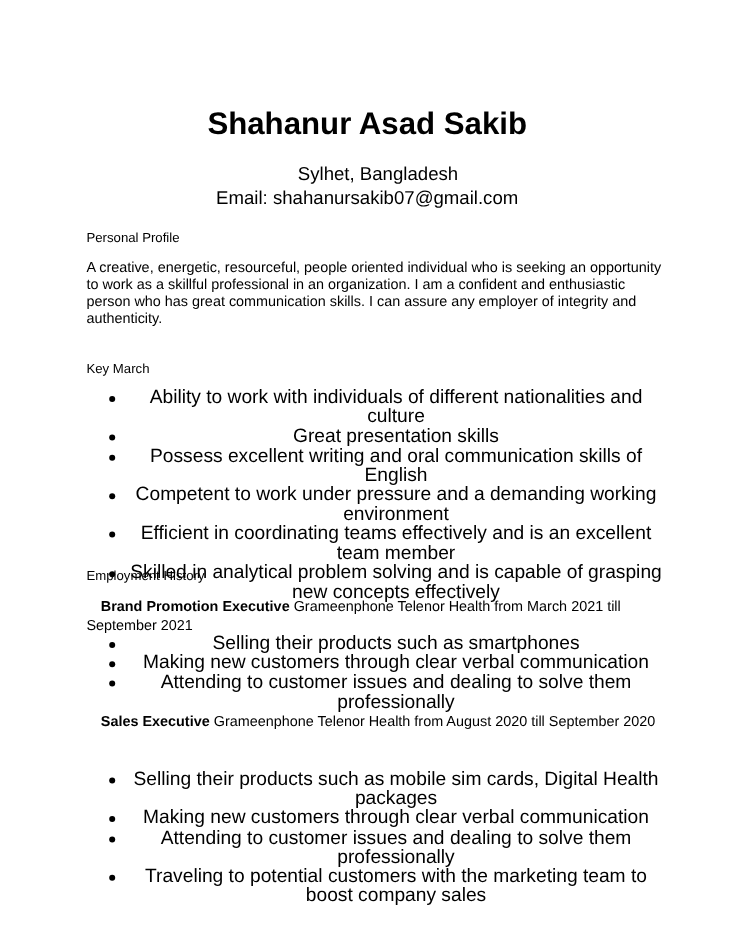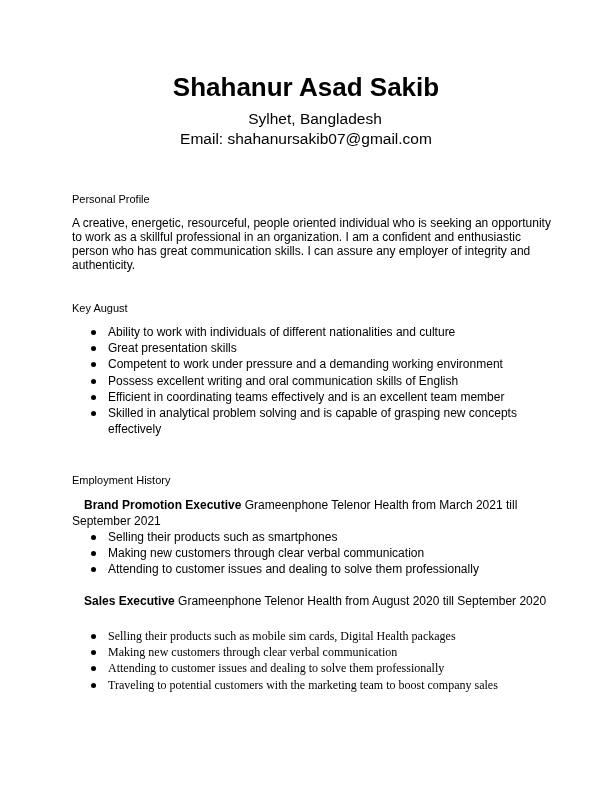--- a/index.html
+++ b/index.html
@@ -1,68 +1,68 @@
 <!DOCTYPE html>
 <html><head>
   <meta charset="utf-8">
   <style>
     html, body { margin: 0; padding: 0; background: #ffffff; }
     body {
       width: 612px; height: 792px; position: relative; overflow: hidden;
       font-family: "Liberation Sans", sans-serif; color: #000;
     }
     .header { text-align: center; position: absolute; left: 0; width: 612px; top: 70px; }
-    .name { font-size: 26px; font-weight: bold; line-height: 34px; margin: 0; }
+    .name { font-size: 26px; font-weight: bold; line-height: 34px; margin: 16px; }
     .contact { font-size: 15.5px; line-height: 20px; margin: 0; }
     .contact.first { margin-top: 5px; padding-left: 18px; }
     .section-title { font-size: 11px; line-height: 22px; margin: 0; font-weight: normal; position: absolute; left: 72px; }
     .para { font-size: 12px; line-height: 14px; position: absolute; left: 72px; width: 480px; margin: 0; }
     ul.bullets { list-style: none; margin: 0; padding: 0; position: absolute; left: 72px; width: 480px; }
-    ul.bullets li { font-size: 12px; line-height: 16.2px; padding-left: 36px; position: relative; }
+    ul.bullets li { font-size: 16px; line-height: 16.2px; padding-left: 36px; position: relative; text-align: center; }
     ul.bullets li::before {
       content: ""; position: absolute; left: 19px; top: 6px; width: 5px; height: 5px;
       border-radius: 50%; background: #000;
     }
     .job-line { font-size: 12px; line-height: 16.2px; position: absolute; left: 72px; width: 470px; margin: 0; }
     .job-title { font-weight: bold; margin-left: 12px; }
   </style>
 </head>
 <body>
 
 <div class="header">
   <p class="name">Shahanur Asad Sakib</p>
   <p class="contact first">Sylhet, Bangladesh</p>
   <p class="contact">Email: shahanursakib07@gmail.com</p>
 </div>
 
 <h2 class="section-title" style="top:188px;">Personal Profile</h2>
 <p class="para" style="top:216px;">A creative, energetic, resourceful, people oriented individual who is seeking an opportunity to work as a skillful professional in an organization. I am a confident and enthusiastic person who has great communication skills. I can assure any employer of integrity and authenticity.</p>
 
-<h2 class="section-title" style="top:297px;">Key August</h2>
+<h2 class="section-title" style="top:297px;">Key March</h2>
 <ul class="bullets" style="top:324px;">
   <li>Ability to work with individuals of different nationalities and culture</li>
   <li>Great presentation skills</li>
+  <li>Possess excellent writing and oral communication skills of English</li>
   <li>Competent to work under pressure and a demanding working environment</li>
-  <li>Possess excellent writing and oral communication skills of English</li>
   <li>Efficient in coordinating teams effectively  and is an excellent team member</li>
   <li>Skilled in analytical problem solving and is capable of grasping new concepts effectively</li>
 </ul>
 
 <h2 class="section-title" style="top:469px;">Employment History</h2>
 
 <p class="job-line" style="top:497px;">
   <span class="job-title">Brand Promotion Executive</span><span> Grameenphone Telenor Health from March 2021 till September 2021</span>
 </p>
 <ul class="bullets" style="top:529px;">
   <li>Selling their products such as smartphones</li>
   <li>Making new customers through clear verbal communication</li>
   <li>Attending to customer issues and dealing to solve them professionally</li>
 </ul>
 
 <p class="job-line" style="top:593px; width:480px;">
   <span class="job-title">Sales Executive</span><span> Grameenphone Telenor Health from August 2020 till September 2020</span>
 </p>
-<ul class="bullets" style="top:628px;font-family:Liberation Serif, serif;">
+<ul class="bullets" style="top:642px;">
   <li>Selling their products such as mobile sim cards, Digital Health packages</li>
   <li>Making new customers through clear verbal communication</li>
   <li>Attending to customer issues and dealing to solve them professionally</li>
   <li>Traveling to potential customers with the marketing team to boost company sales</li>
 </ul>
 
 </body></html>

